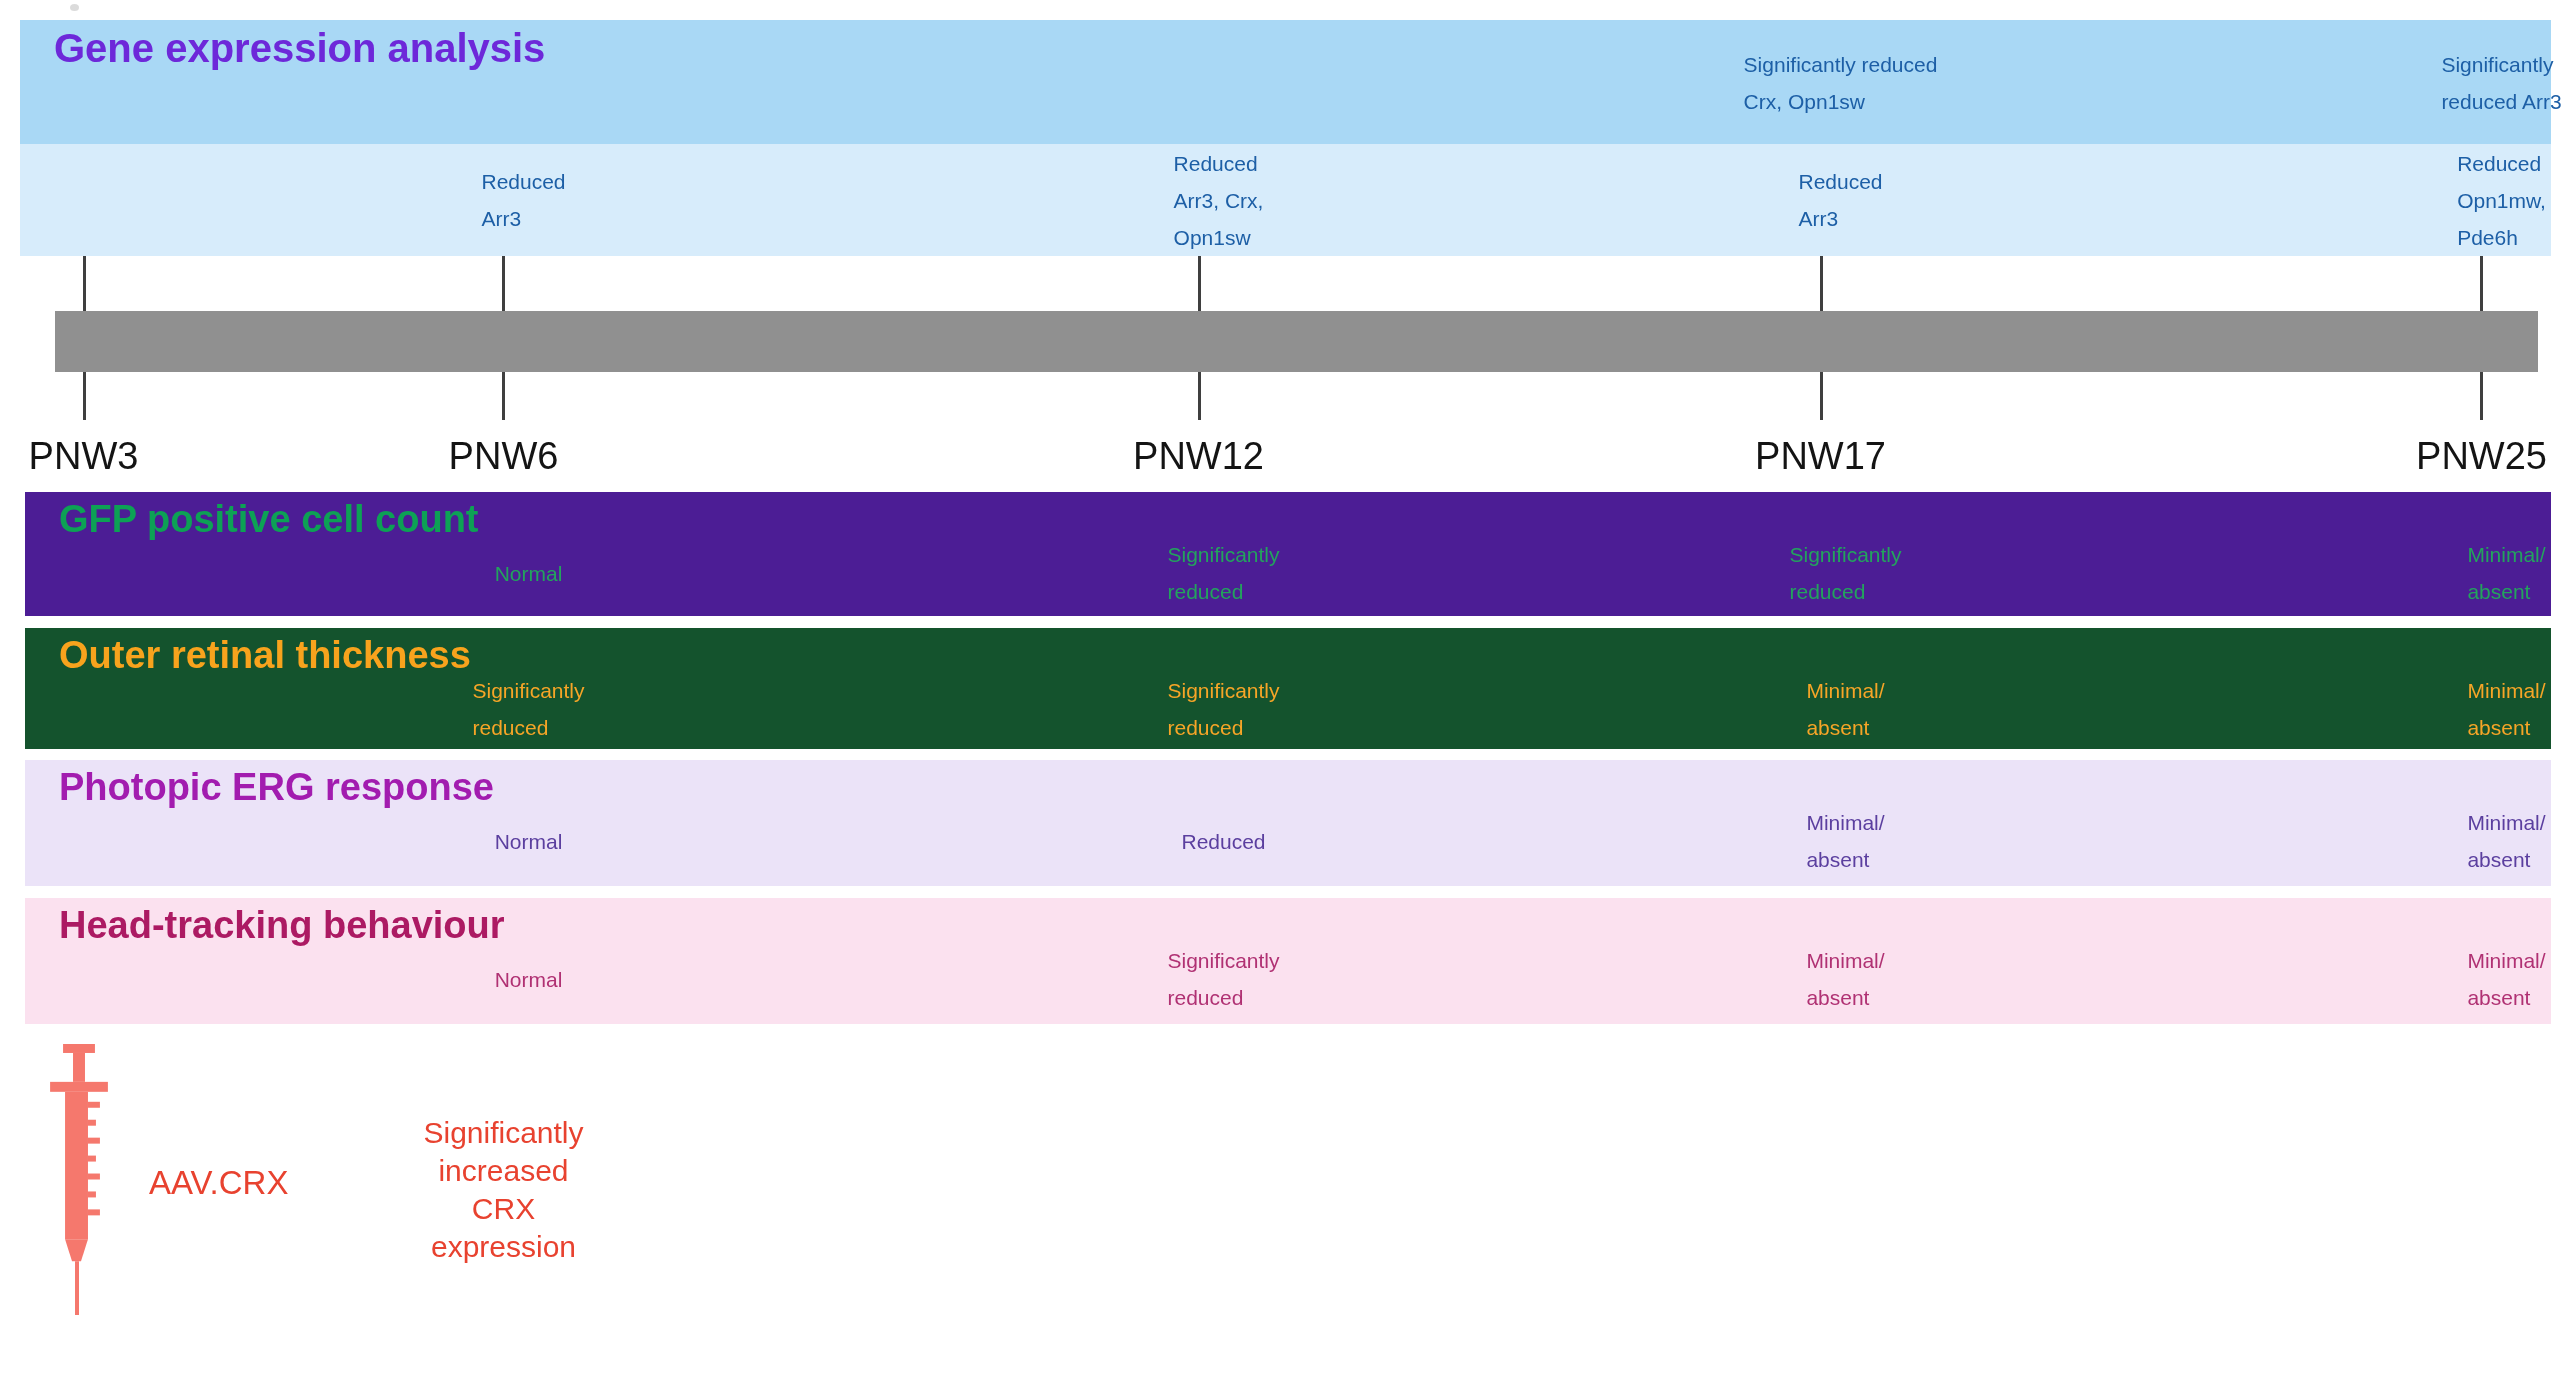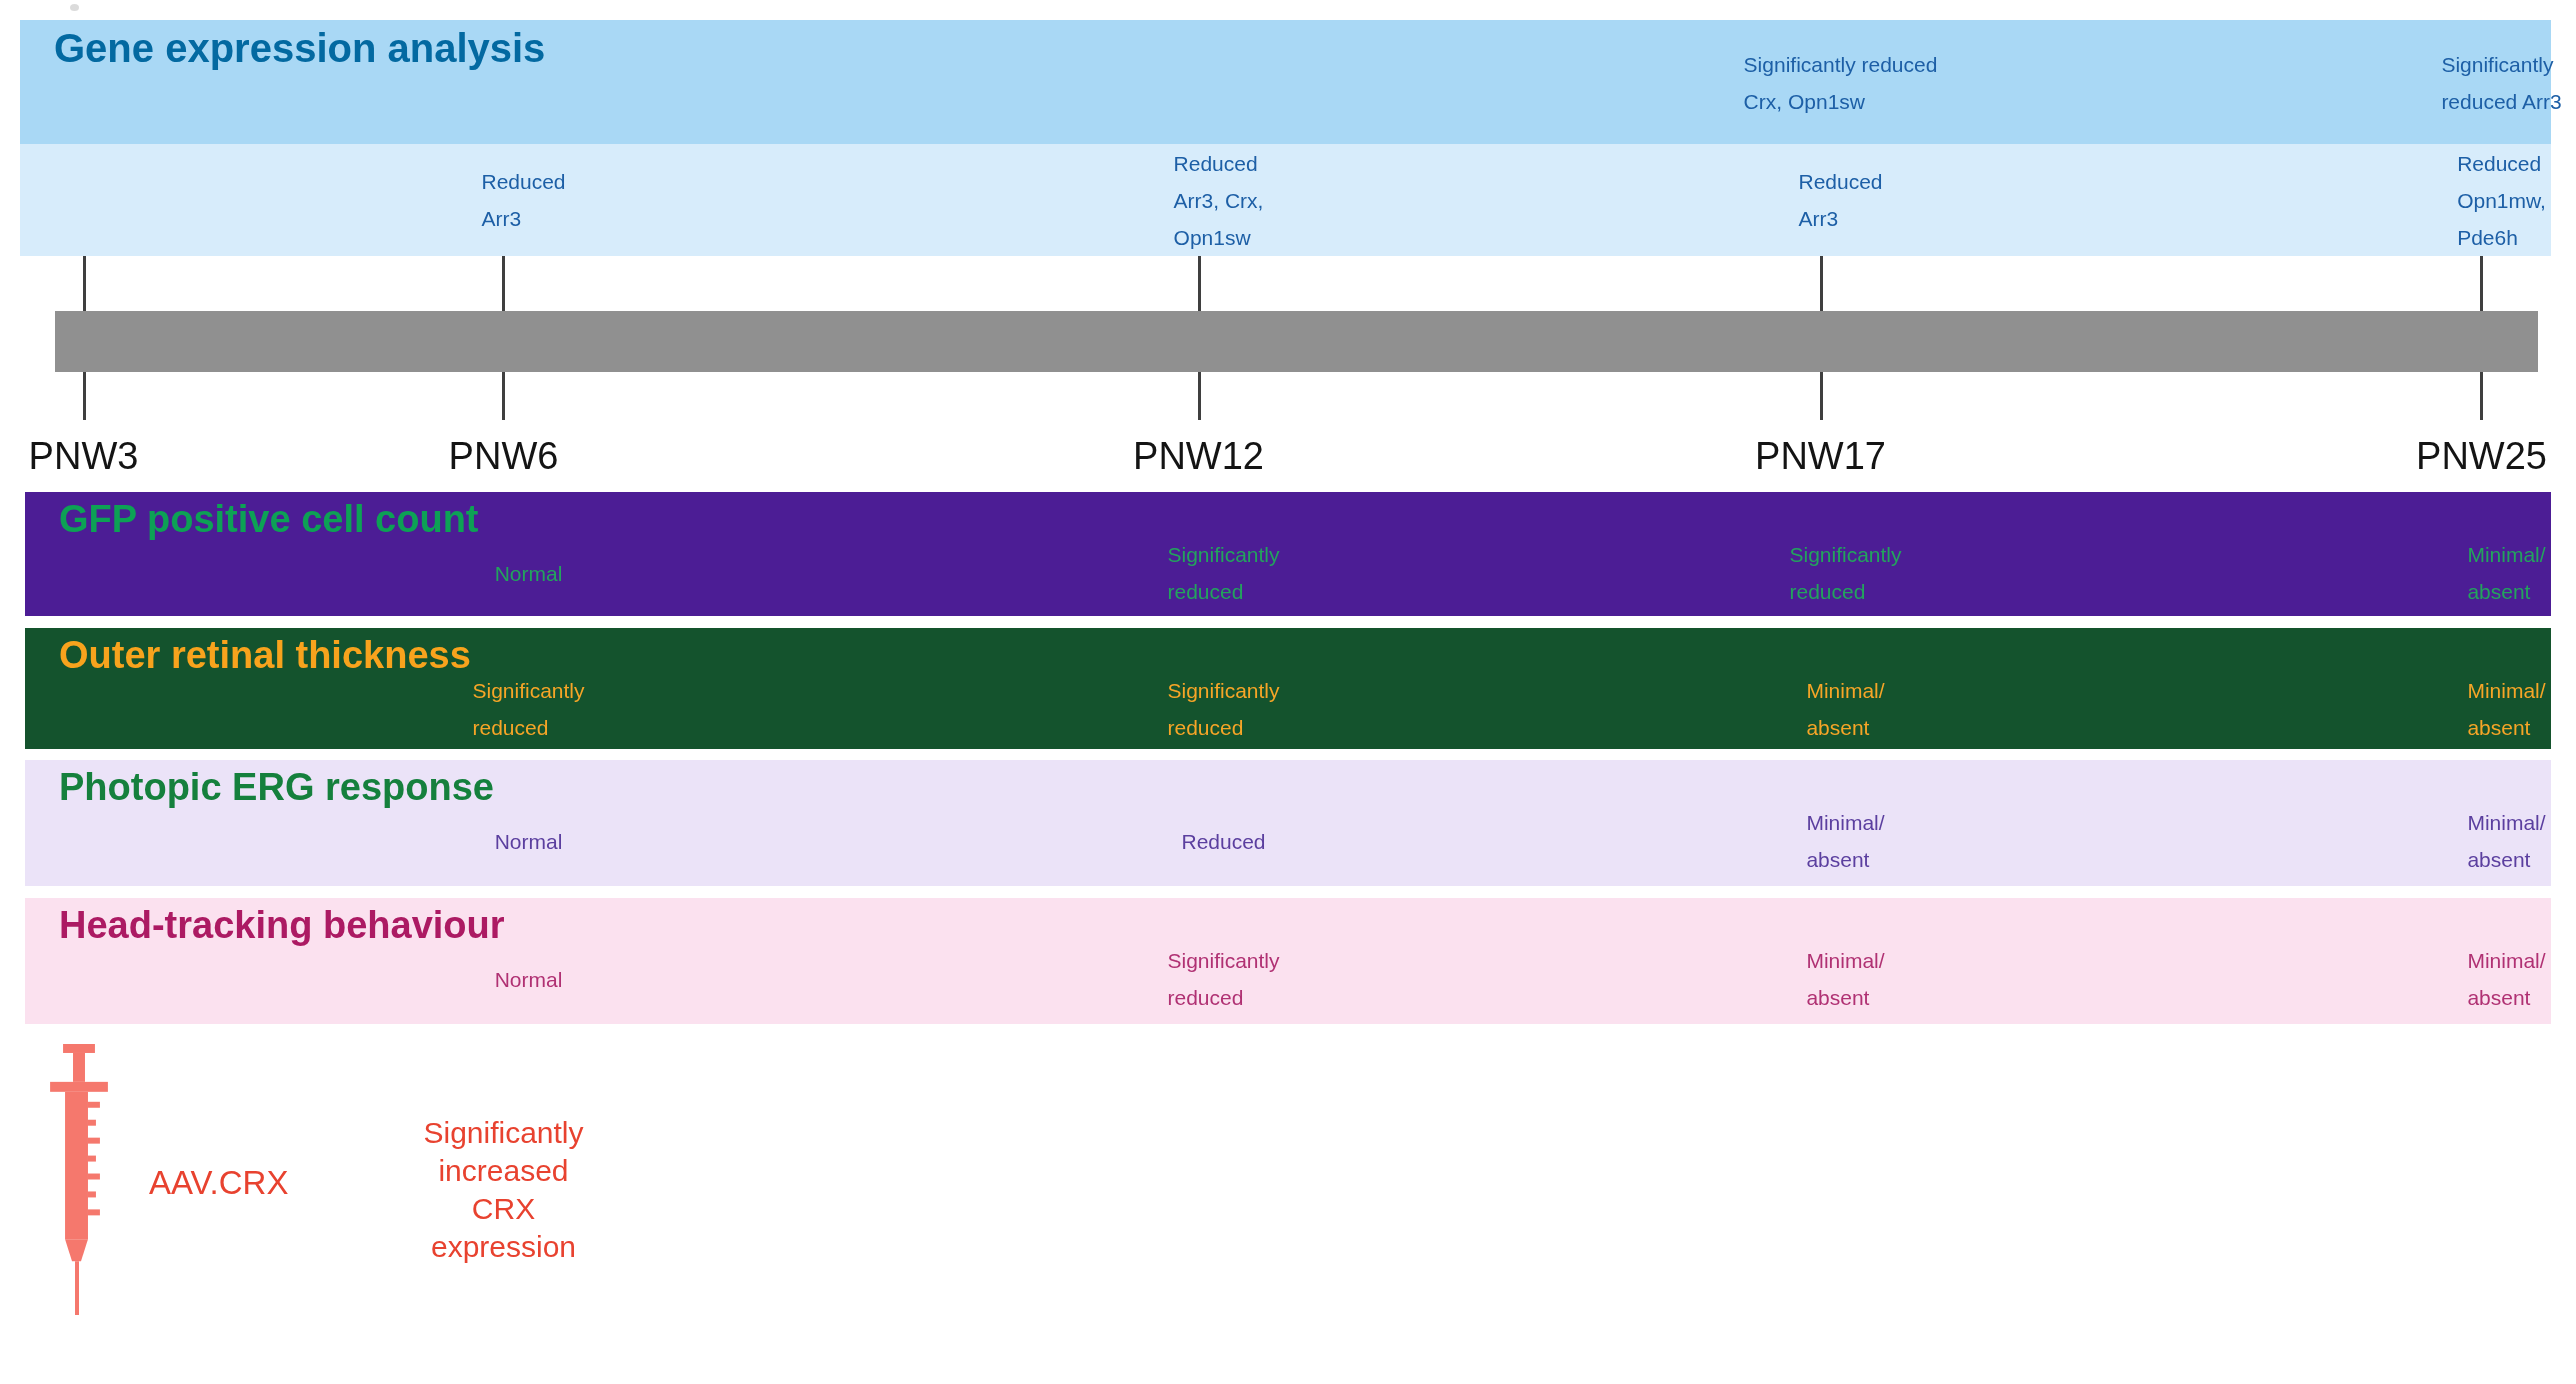--- a/index.html
+++ b/index.html
@@ -24,21 +24,21 @@
   }
   
   .col6 {left:334px;}
   .col12{left:1029px;}
   .col17{left:1651px;}
   .col25{left:2312px;}
 
   
   #band-gene-top{top:20px;height:125px;background:#a9d8f5;}
   #band-gene-top .cell{top:0;height:125px;color:#1d5fa6;}
-  #band-gene-top .band-title{color:#0369a1;}
+  #band-gene-top .band-title{color:#6d28d9;}
   #band-gene-bottom{top:144px;height:112px;background:#d7ecfb;}
   #band-gene-bottom .cell{top:0;height:112px;color:#1d5fa6;}
 
   
   .tick{position:absolute;top:256px;width:3px;height:164px;background:#3f3f3f;}
   #timeline-bar{position:absolute;left:55px;top:311px;width:2483px;height:61px;background:#909090;}
   .pnw-label{
     position:absolute;top:435px;width:299px;
     text-align:center;font-size:38px;color:#141414;
     white-space:nowrap;
@@ -47,21 +47,21 @@
   
   .row-band .band-title{font-size:38px;}
   .row-band .cell{top:42px;height:78px;}
   #band-gfp{top:492px;height:124px;background:#4c1d95;left:25px;width:2526px;}
   #band-gfp .band-title{color:#0da155;}
   #band-gfp .cell{color:#23a35d;}
   #band-ort{top:628px;height:121px;background:#14532d;left:25px;width:2526px;}
   #band-ort .band-title{color:#f8a31d;}
   #band-ort .cell{color:#f6a527;}
   #band-erg{top:760px;height:126px;background:#ebe3f8;left:25px;width:2526px;}
-  #band-erg .band-title{color:#15803d;}
+  #band-erg .band-title{color:#a21caf;}
   #band-erg .cell{color:#5b3f9f;}
   #band-head{top:898px;height:126px;background:#fbe1ef;left:25px;width:2526px;}
   #band-head .band-title{color:#ac1a63;}
   #band-head .cell{color:#b03173;}
 
   
   #syringe{position:absolute;left:48px;top:1044px;width:62px;height:271px;}
   #aav-label{
     position:absolute;left:149px;top:1164px;
     font-size:33px;color:#e8422f;white-space:nowrap;

